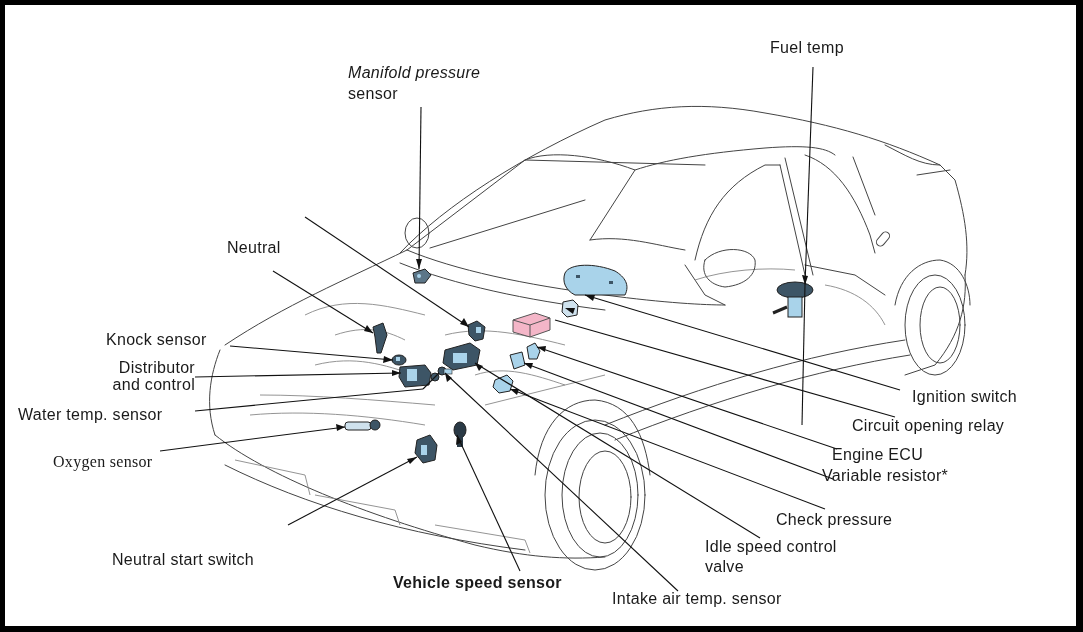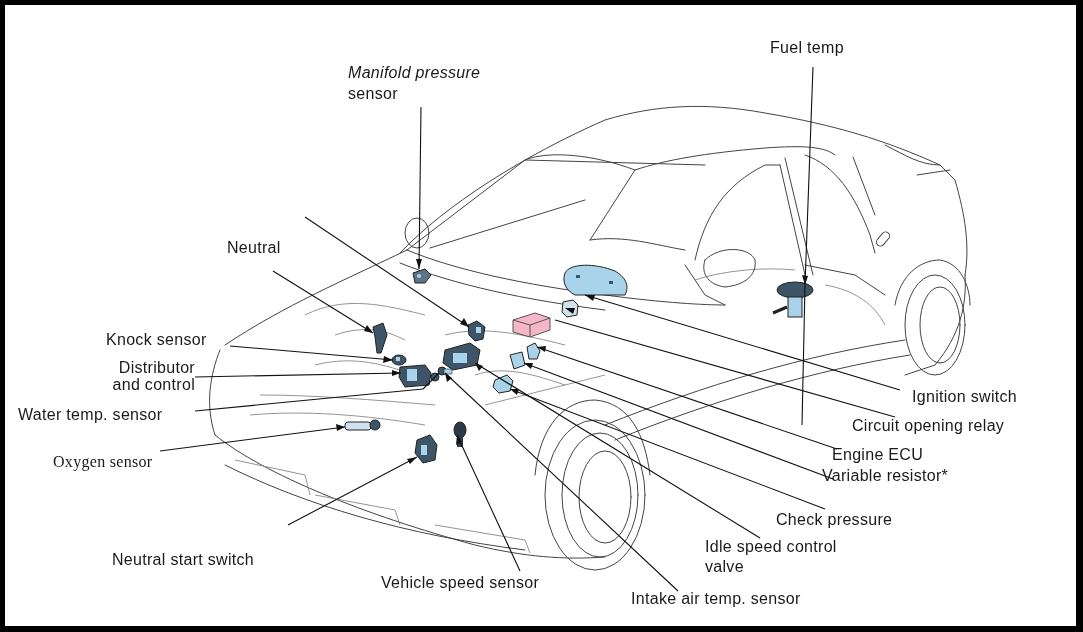--- a/index.html
+++ b/index.html
@@ -254,23 +254,23 @@
 
     <div class="lbl right" style="left:95px; top:354px; width:95px;">Distributor</div>
     <div class="lbl right" style="left:95px; top:371px; width:95px;">and control</div>
 
     <div class="lbl" style="left:13px; top:401px;">Water temp. sensor</div>
 
     <div class="lbl" style="left:48px; top:448px;font-family:Liberation Serif, serif;">Oxygen sensor</div>
 
     <div class="lbl" style="left:107px; top:514px;margin-top:32px;">Neutral start switch</div>
 
-    <div class="lbl" style="left:376px; top:569px;">Vehicle speed sensor</div>
-
-    <div class="lbl" style="left:626px; top:585px;text-align:right;">Intake air temp. sensor</div>
+    <div class="lbl" style="left:388px; top:569px;font-weight:bold;">Vehicle speed sensor</div>
+
+    <div class="lbl" style="left:607px; top:585px;text-align:right;">Intake air temp. sensor</div>
 
     <div class="lbl" style="left:700px; top:533px;">Idle speed control</div>
     <div class="lbl" style="left:700px; top:553px;">valve</div>
 
     <div class="lbl" style="left:771px; top:506px;">Check pressure</div>
 
     <div class="lbl" style="left:817px; top:456px;margin-top:6px;">Variable resistor*</div>
 
     <div class="lbl" style="left:827px; top:441px;">Engine ECU</div>
 

